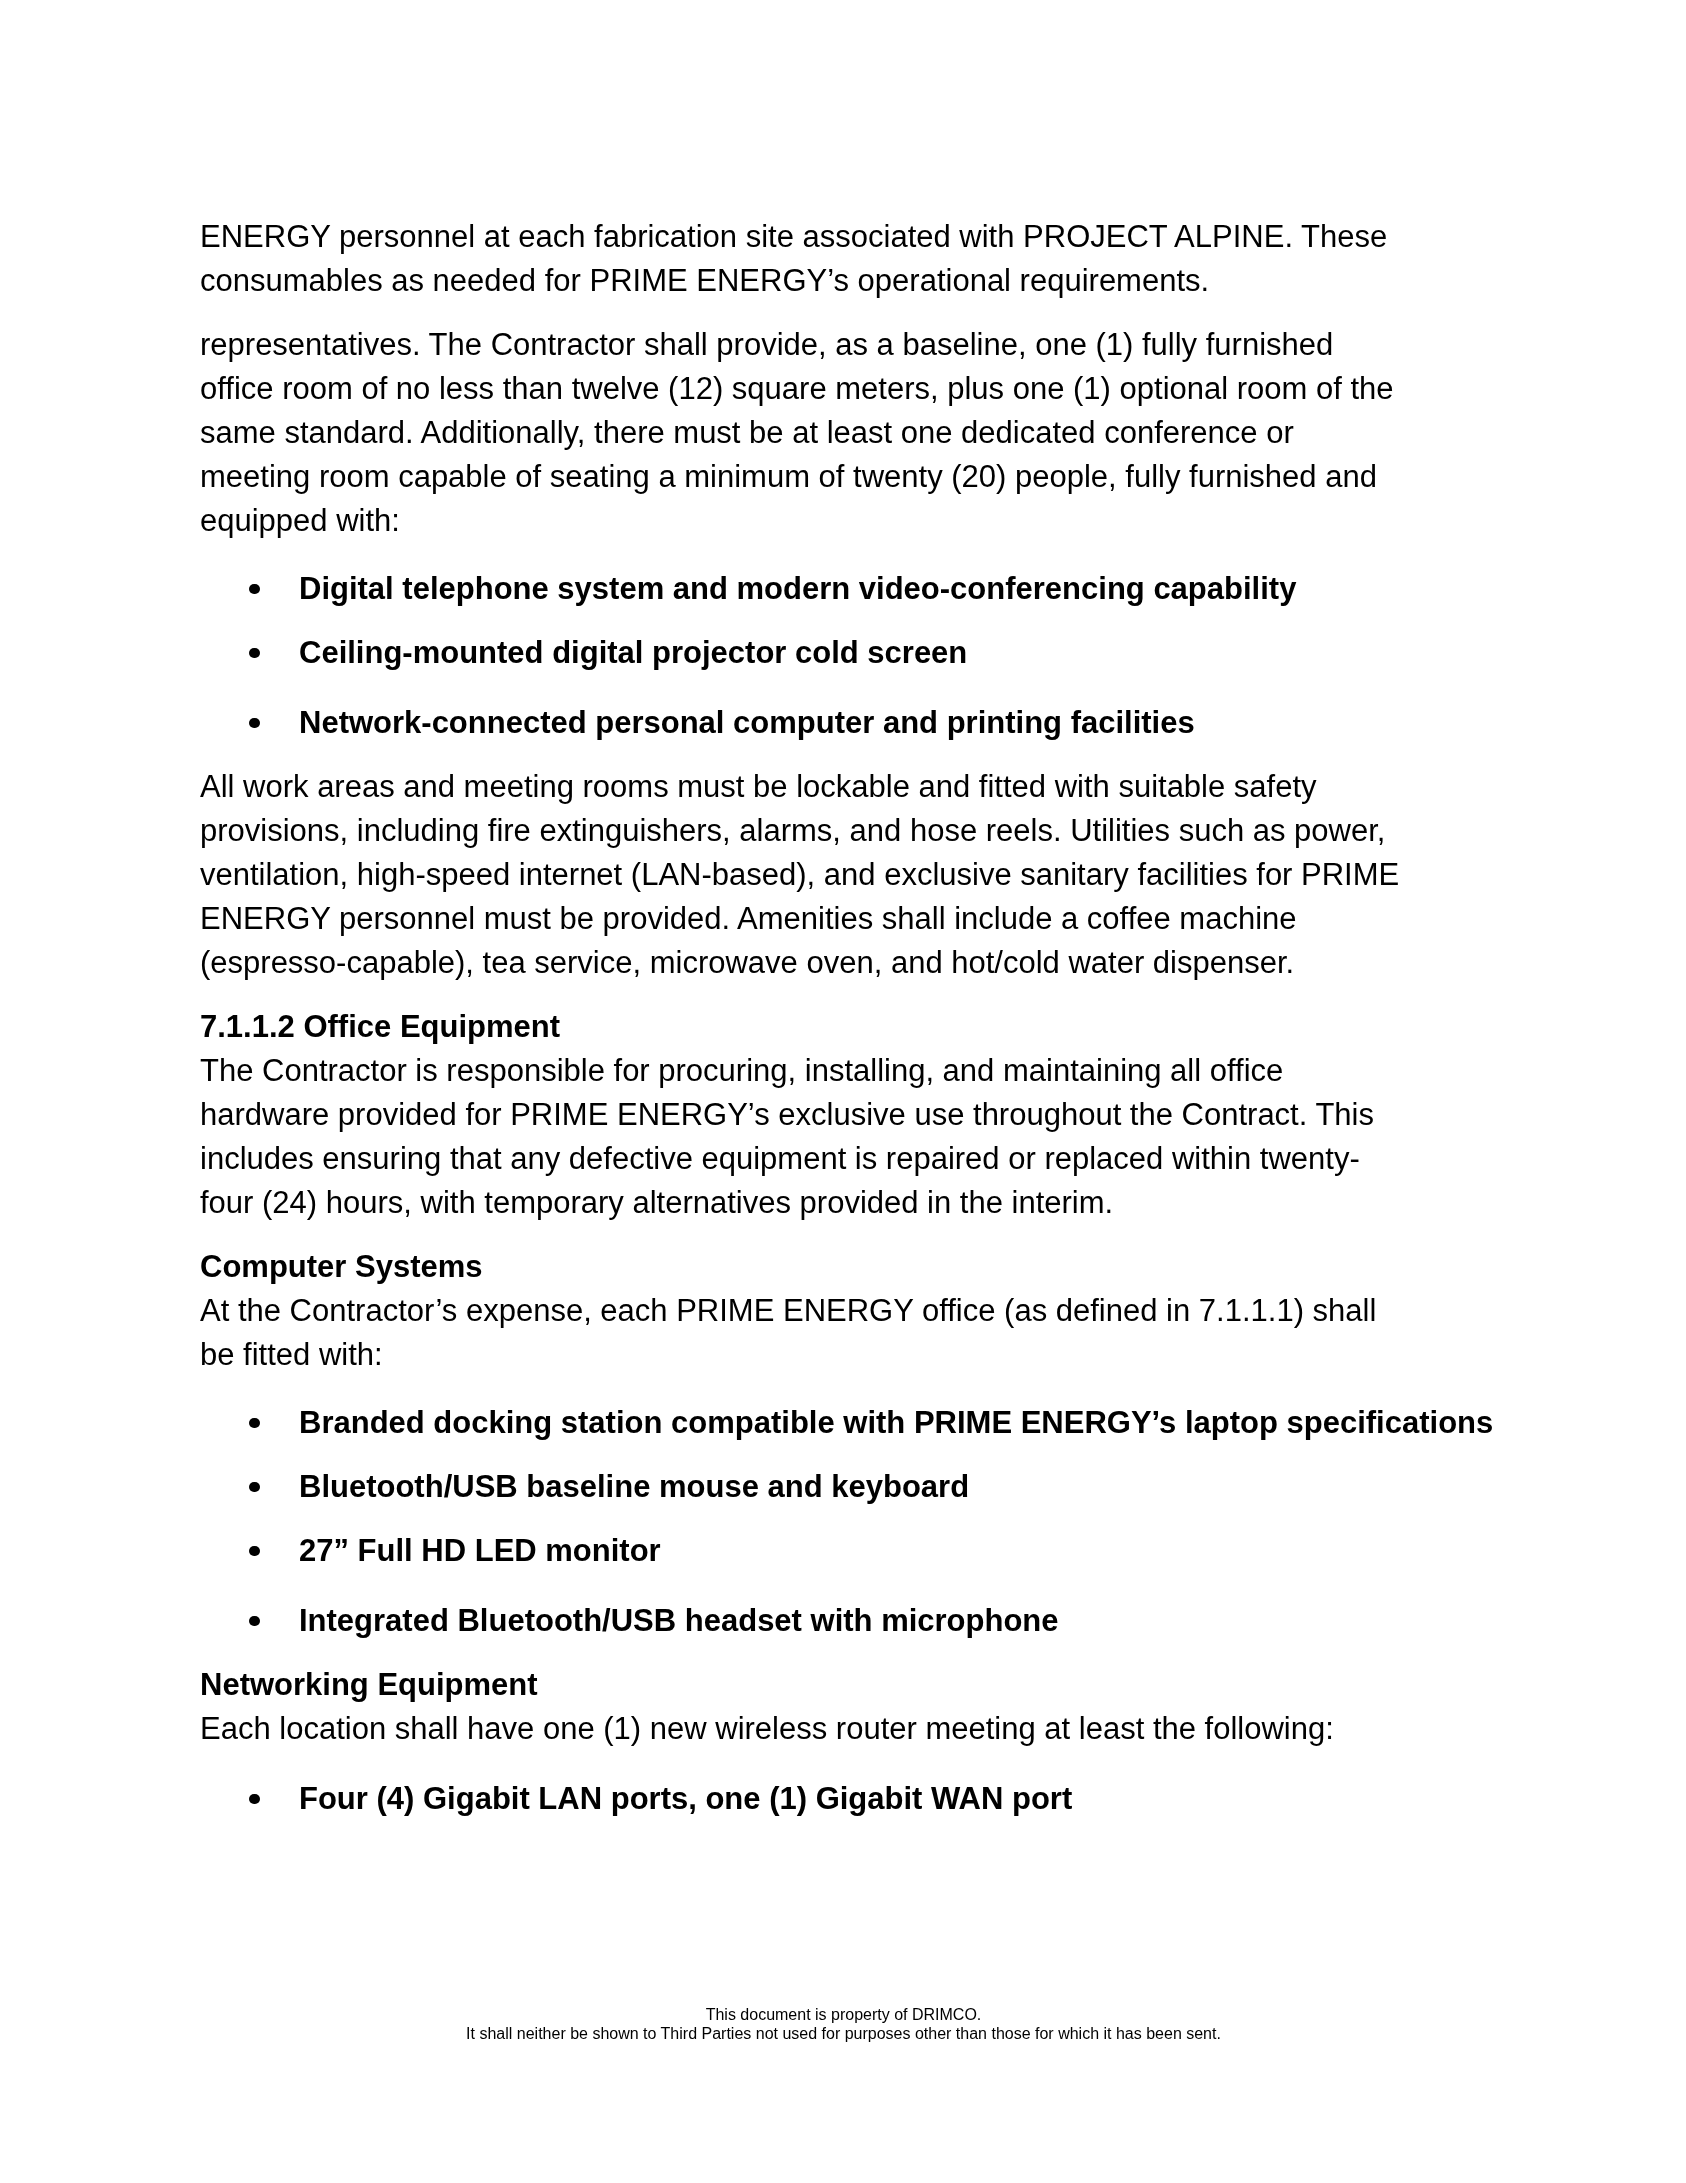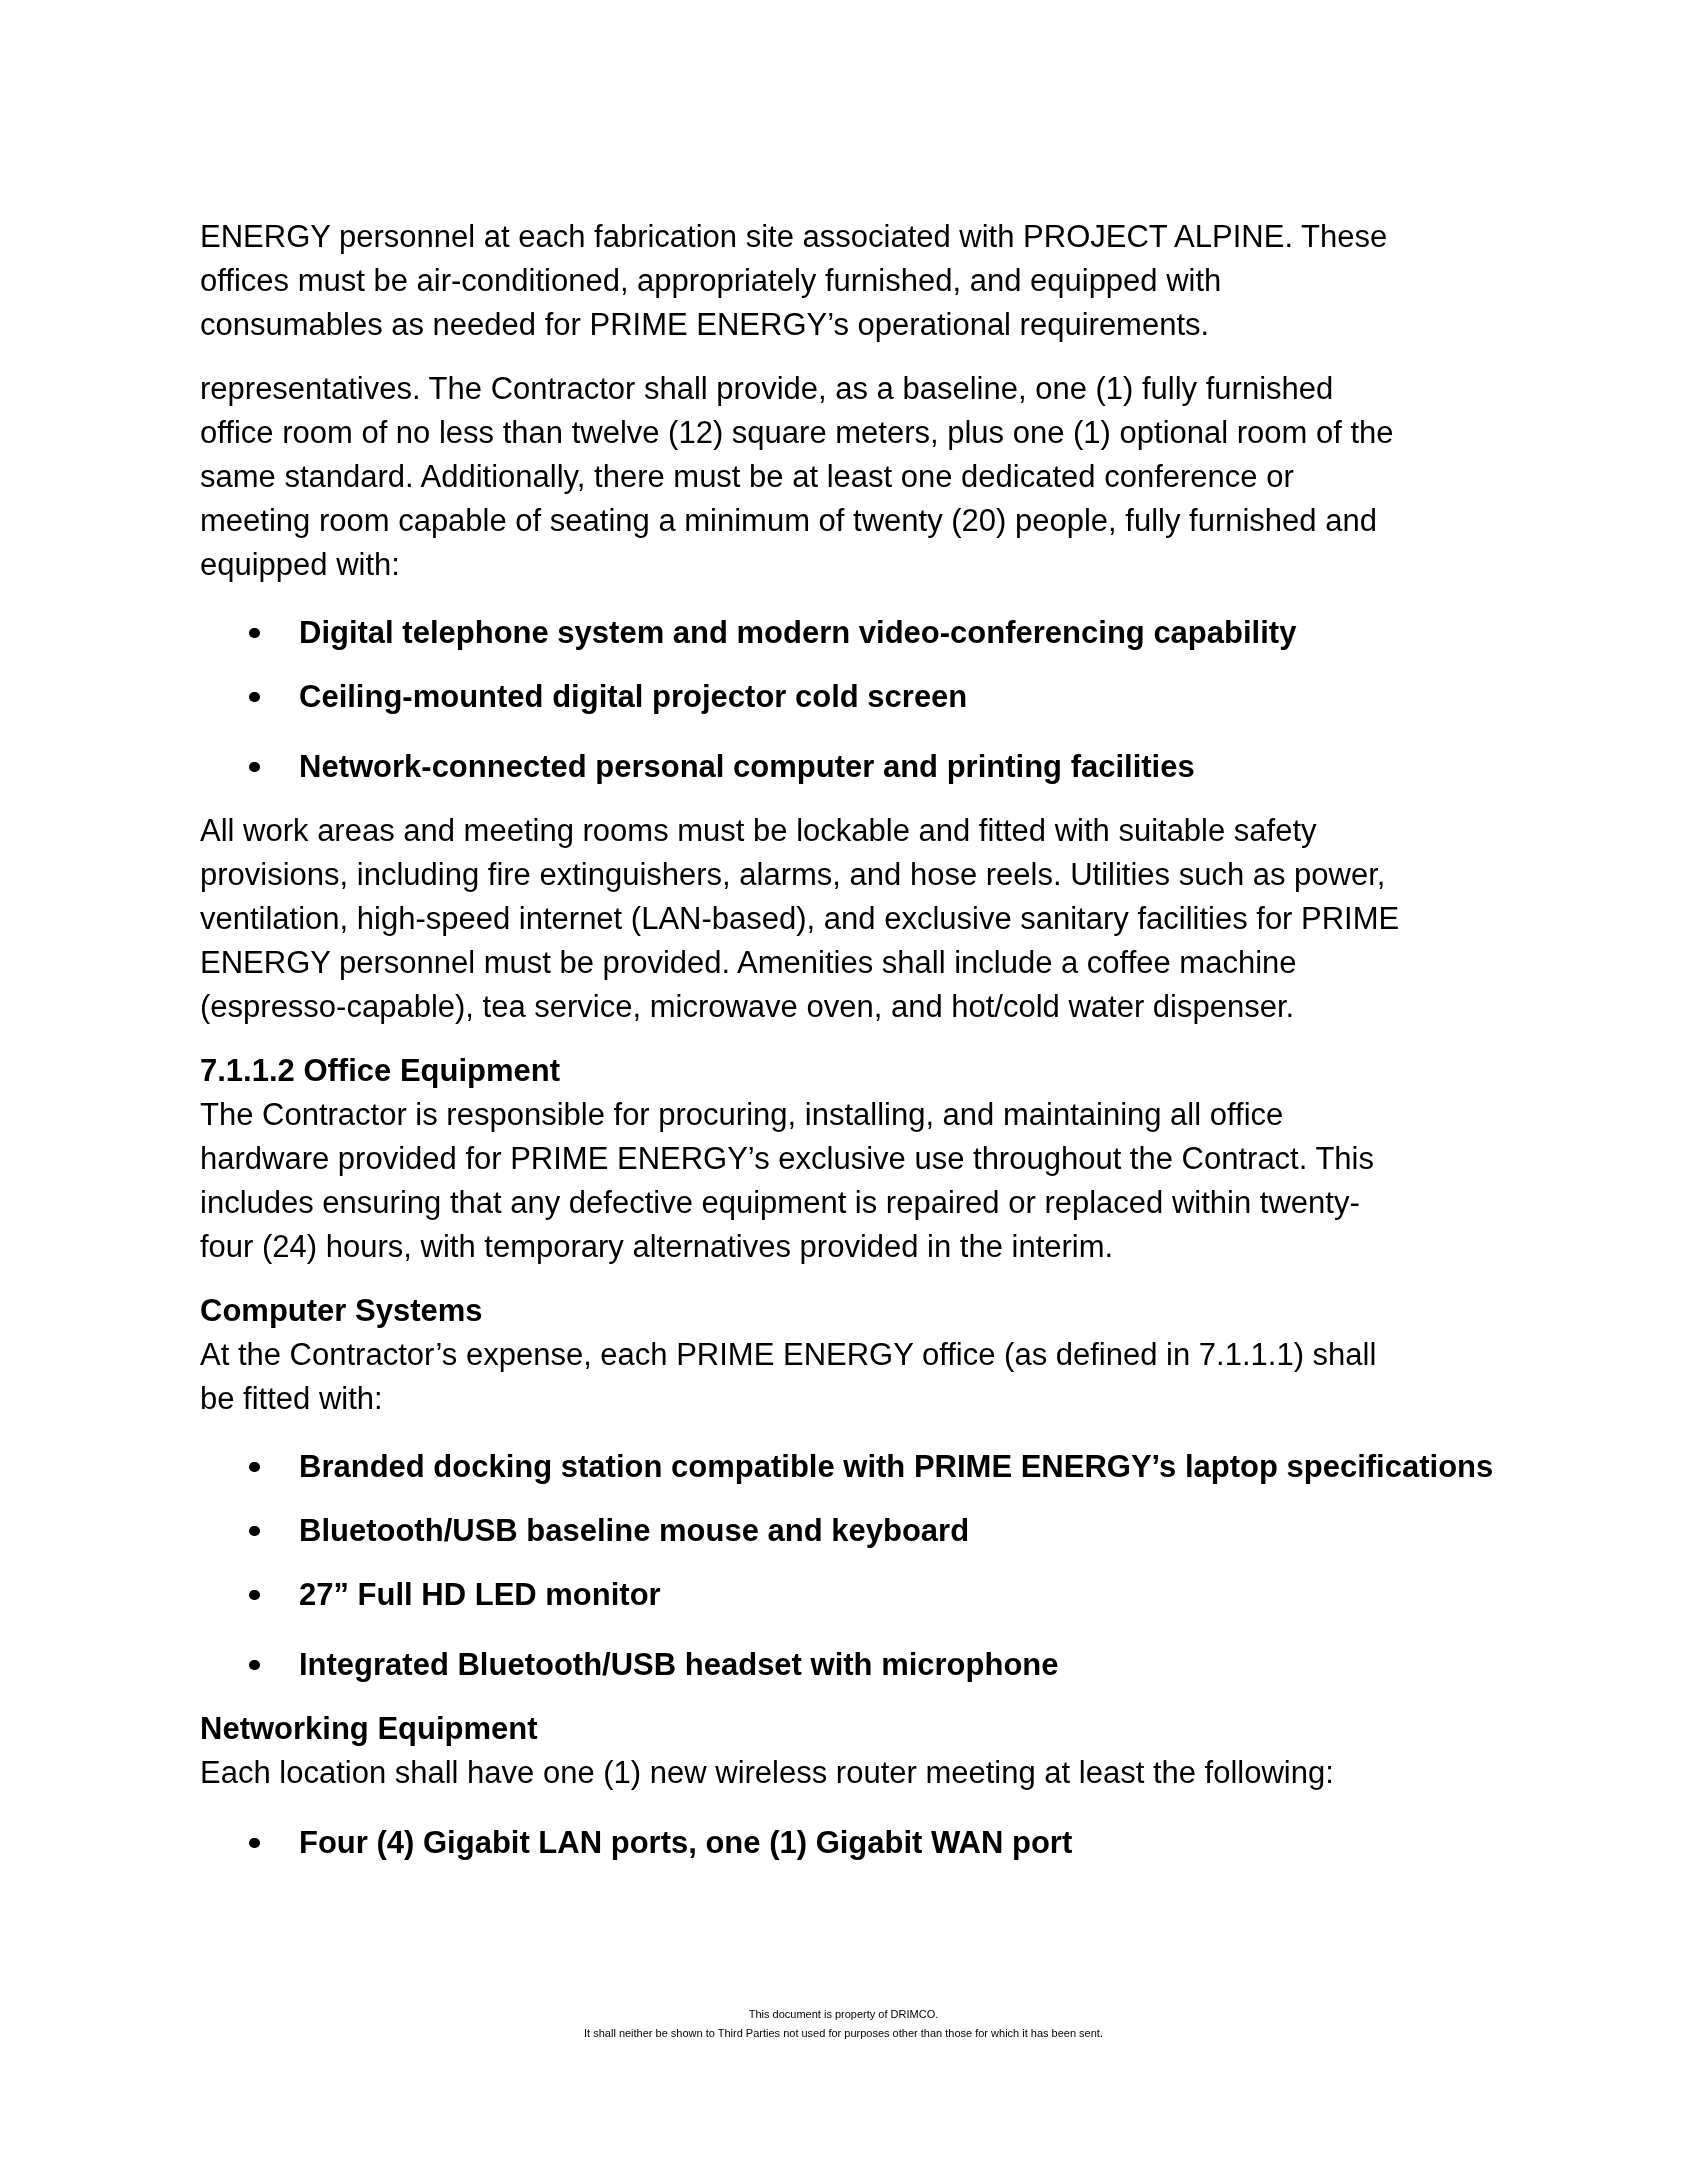--- a/index.html
+++ b/index.html
@@ -59,35 +59,34 @@
     border-radius: 50%;
   }
   .footer {
     position: absolute;
     left: 0;
     width: 1687px;
     top: 2005px;
     text-align: center;
   }
   .footer-line {
-    font-size: 11px;
+    font-size: 16px;
     line-height: 19px;
     color: #000000;
     white-space: nowrap;
   }
 </style>
 </head>
 <body>
 
 <div class="page">
   <div class="content">
 
     <div class="para">
       <div class="line">ENERGY personnel at each fabrication site associated with PROJECT ALPINE. These</div>
-      <div class="line">offices must be air-conditioned, appropriately furnished, and equipped with</div>
       <div class="line">consumables as needed for PRIME ENERGY’s operational requirements.</div>
     </div>
 
     <div class="para">
       <div class="line">representatives. The Contractor shall provide, as a baseline, one (1) fully furnished</div>
       <div class="line">office room of no less than twelve (12) square meters, plus one (1) optional room of the</div>
       <div class="line">same standard. Additionally, there must be at least one dedicated conference or</div>
       <div class="line">meeting room capable of seating a minimum of twenty (20) people, fully furnished and</div>
       <div class="line">equipped with:</div>
     </div>

